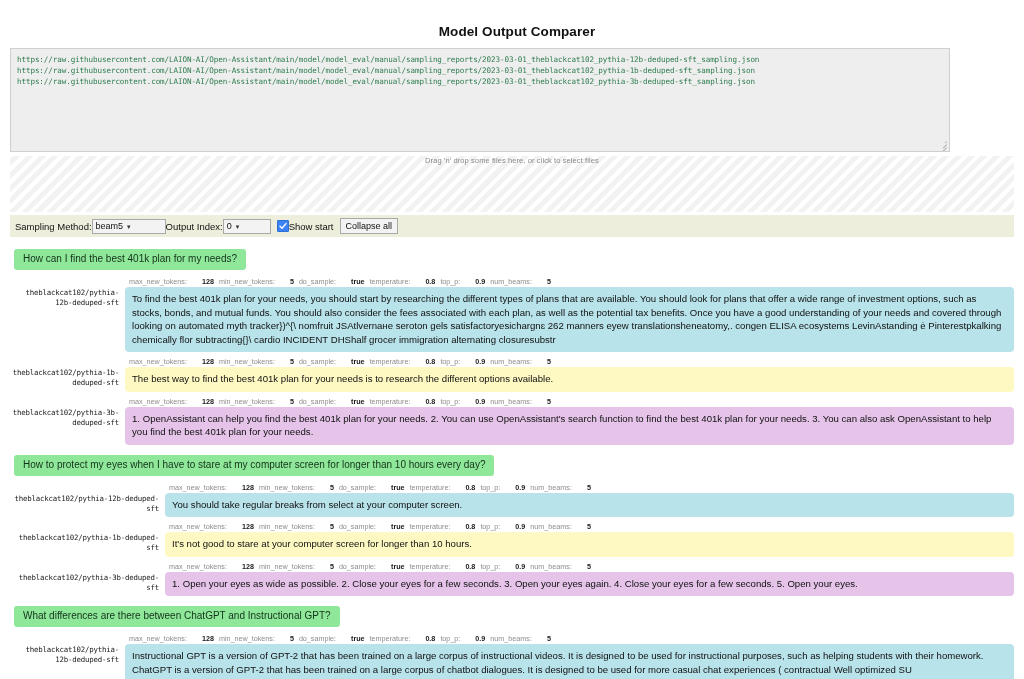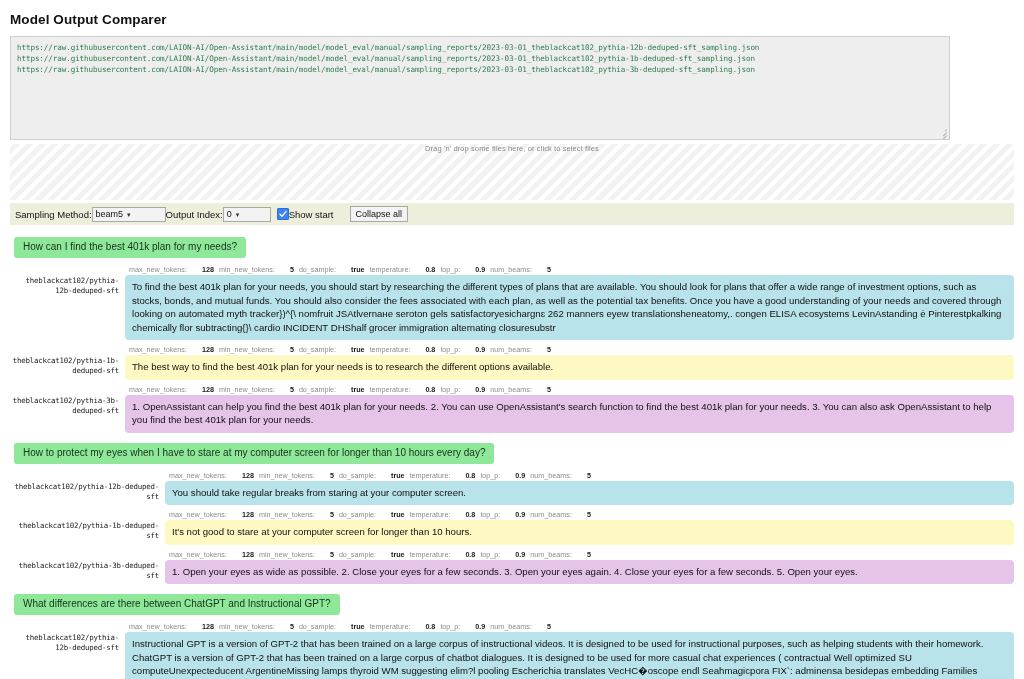--- a/index.html
+++ b/index.html
@@ -18,22 +18,23 @@
   .page {
     position: relative;
     width: 1024px;
     height: 679px;
     box-sizing: border-box;
   }
   .app-title {
     font-size: 13.5px;
     font-weight: bold;
     color: #111111;
-    padding: 12px 0 0 10px;
+    padding: 24px 0 0 10px;
     letter-spacing: 0.1px;
+    text-align: center;
   }
   
   .url-area-wrap {
     margin: 9px 10px 0 10px;
     position: relative;
   }
   .url-area {
     box-sizing: border-box;
     width: 940px;
     height: 104px;
@@ -141,21 +142,21 @@
   .ctl-btn {
     box-sizing: border-box;
     height: 16px;
     border: 1px solid #a9a9a9;
     background: #f3f3f3;
     font-size: 9px;
     color: #111;
     padding: 0 5px;
     display: inline-flex;
     align-items: center;
-    margin-left: 16px;
+    margin-left: 6px;
   }
 
   
   .convo {
     margin: 0 10px;
     padding-top: 6px;
   }
   .prompt-pill {
     display: inline-block;
     background: #8fe89a;
@@ -273,21 +274,21 @@
       </div><div class="answer-row">
         <div class="model-label w-narrow">theblackcat102/pythia-3b-deduped-sft</div>
         <div class="answer-col">
           <div class="params"><span class="pgroup"><span>max_new_tokens: </span><span class="pv">128</span></span><span class="pgroup"><span>min_new_tokens: </span><span class="pv">5</span></span><span class="pgroup"><span>do_sample: </span><span class="pv">true</span></span><span class="pgroup"><span>temperature: </span><span class="pv">0.8</span></span><span class="pgroup"><span>top_p: </span><span class="pv">0.9</span></span><span class="pgroup"><span>num_beams: </span><span class="pv">5</span></span></div>
           <div class="bubble c2">1. OpenAssistant can help you find the best 401k plan for your needs. 2. You can use OpenAssistant's search function to find the best 401k plan for your needs. 3. You can also ask OpenAssistant to help you find the best 401k plan for your needs.</div>
         </div>
       </div><div class="prompt-pill">How to protect my eyes when I have to stare at my computer screen for longer than 10 hours every day?</div><div class="answer-row">
         <div class="model-label w-wide">theblackcat102/pythia-12b-deduped-sft</div>
         <div class="answer-col">
           <div class="params"><span class="pgroup"><span>max_new_tokens: </span><span class="pv">128</span></span><span class="pgroup"><span>min_new_tokens: </span><span class="pv">5</span></span><span class="pgroup"><span>do_sample: </span><span class="pv">true</span></span><span class="pgroup"><span>temperature: </span><span class="pv">0.8</span></span><span class="pgroup"><span>top_p: </span><span class="pv">0.9</span></span><span class="pgroup"><span>num_beams: </span><span class="pv">5</span></span></div>
-          <div class="bubble c0">You should take regular breaks from staring at your computer screen.</div>
+          <div class="bubble c0">You should take regular breaks from select at your computer screen.</div>
         </div>
       </div><div class="answer-row">
         <div class="model-label w-wide">theblackcat102/pythia-1b-deduped-sft</div>
         <div class="answer-col">
           <div class="params"><span class="pgroup"><span>max_new_tokens: </span><span class="pv">128</span></span><span class="pgroup"><span>min_new_tokens: </span><span class="pv">5</span></span><span class="pgroup"><span>do_sample: </span><span class="pv">true</span></span><span class="pgroup"><span>temperature: </span><span class="pv">0.8</span></span><span class="pgroup"><span>top_p: </span><span class="pv">0.9</span></span><span class="pgroup"><span>num_beams: </span><span class="pv">5</span></span></div>
           <div class="bubble c1">It's not good to stare at your computer screen for longer than 10 hours.</div>
         </div>
       </div><div class="answer-row">
         <div class="model-label w-wide">theblackcat102/pythia-3b-deduped-sft</div>
         <div class="answer-col">

